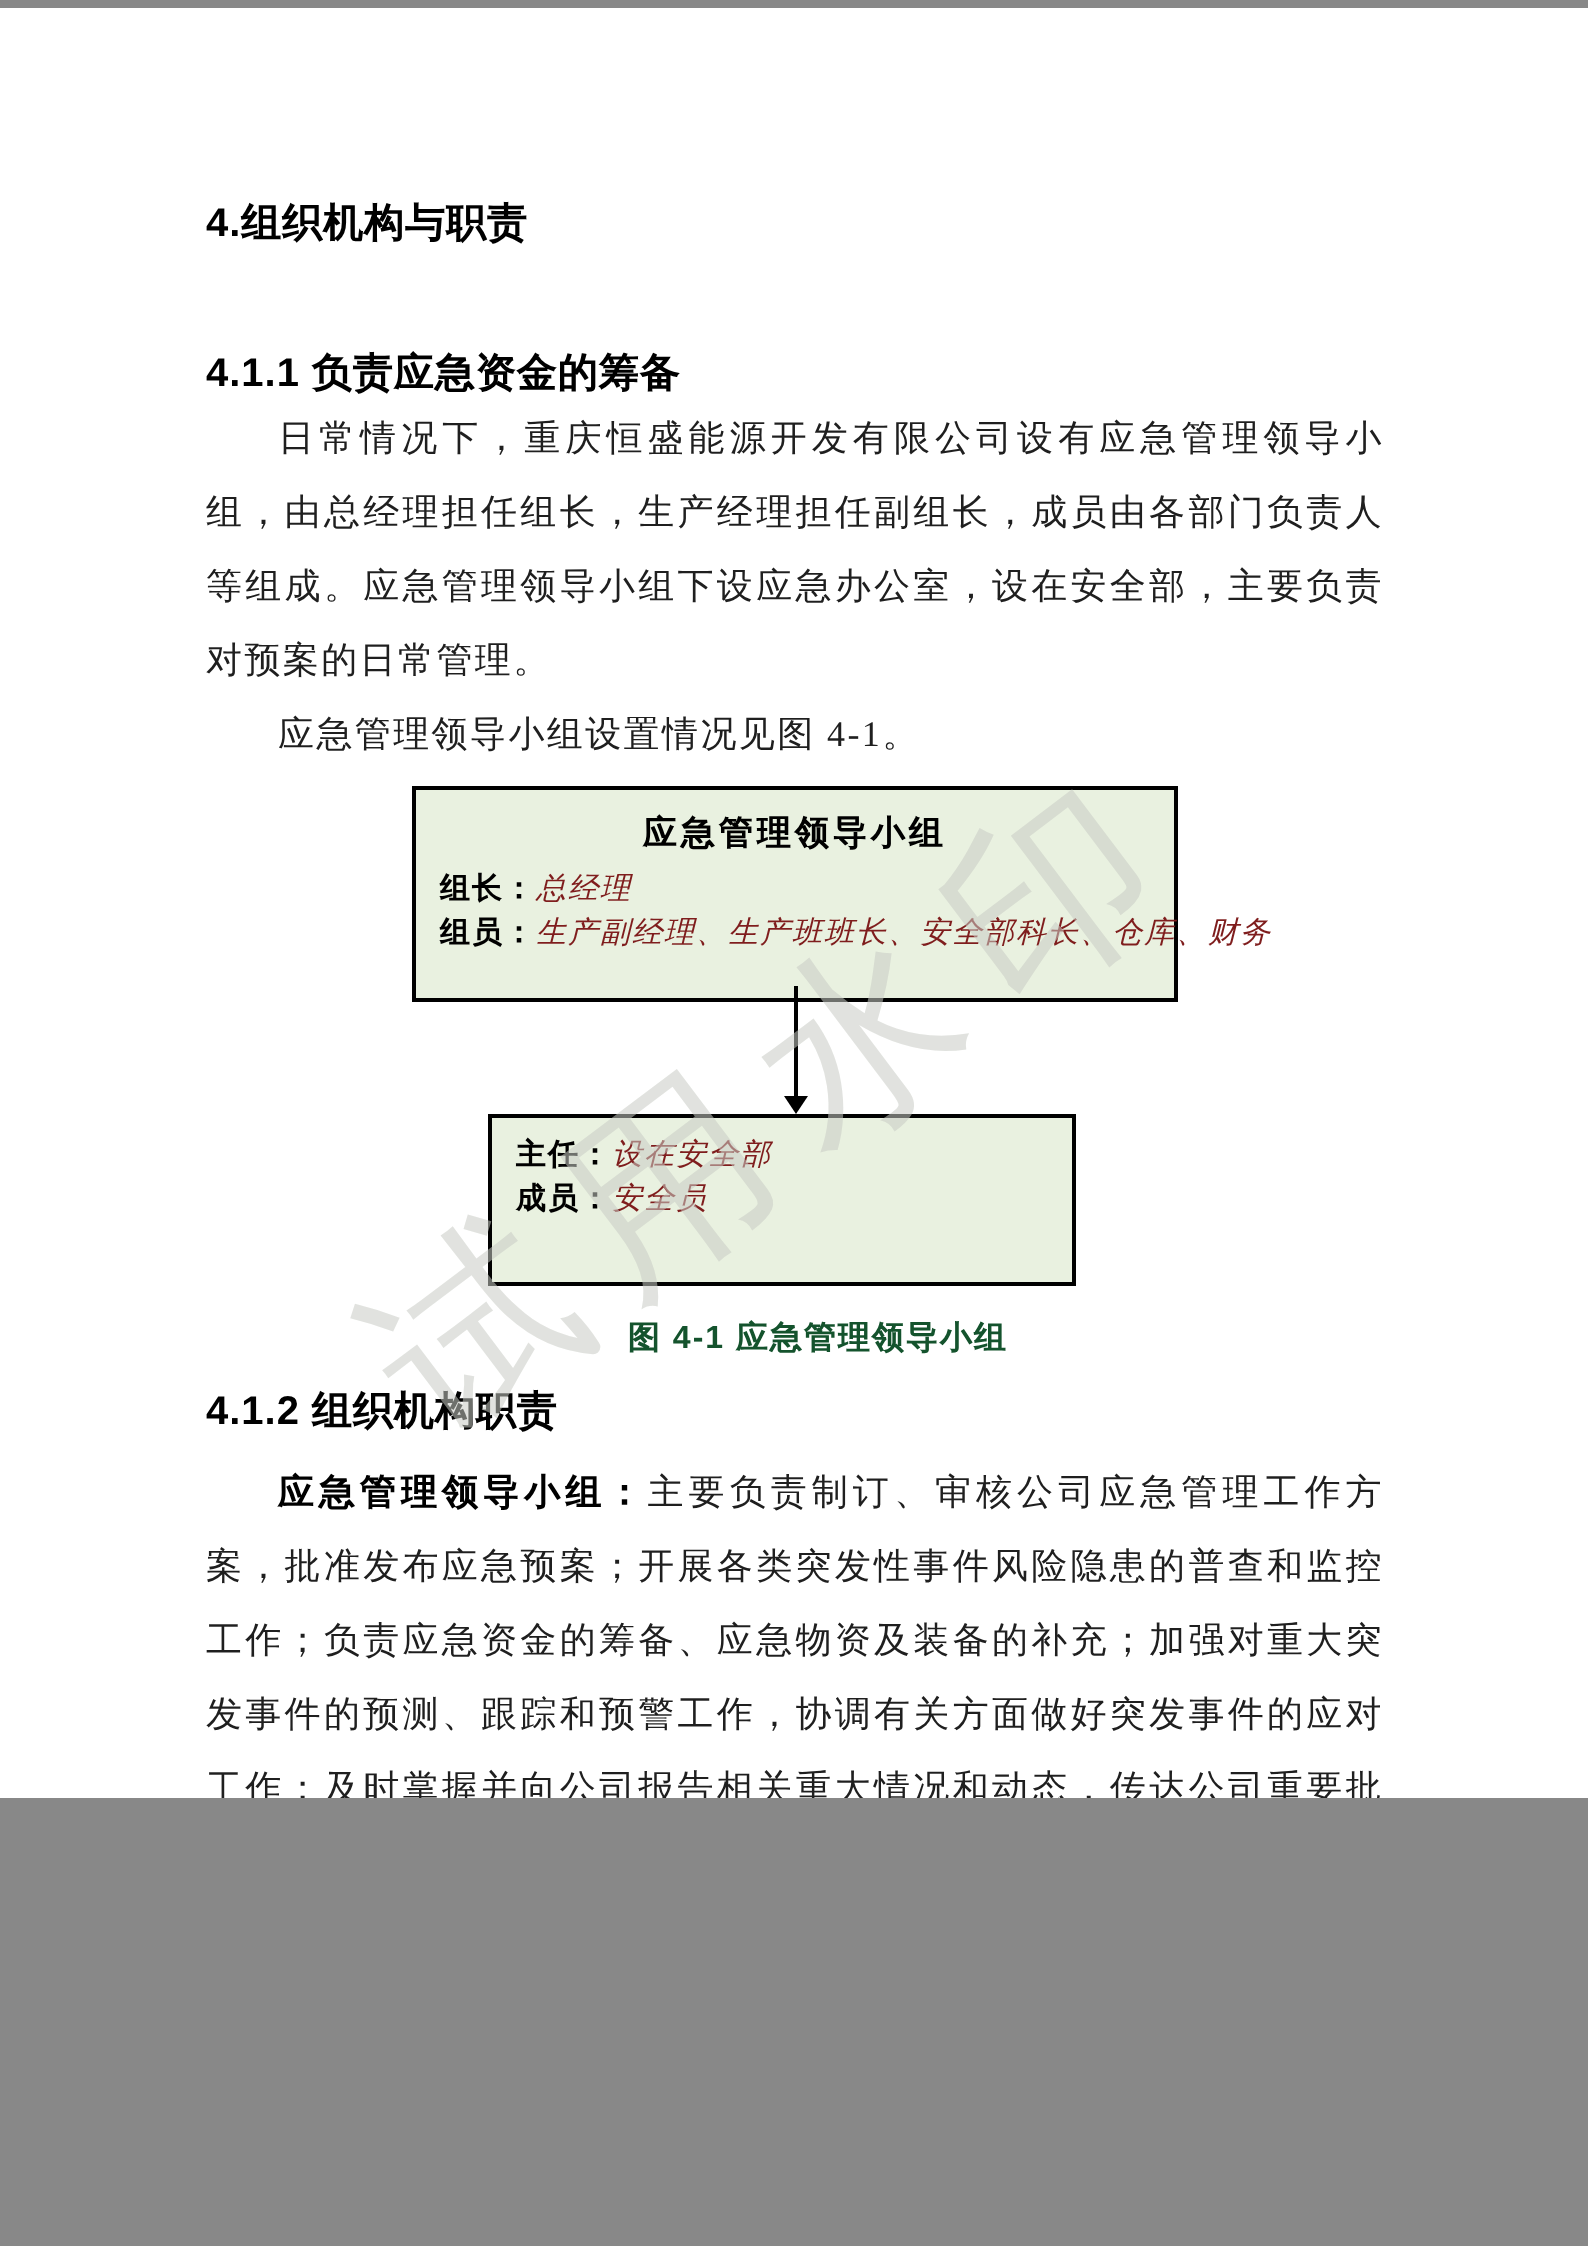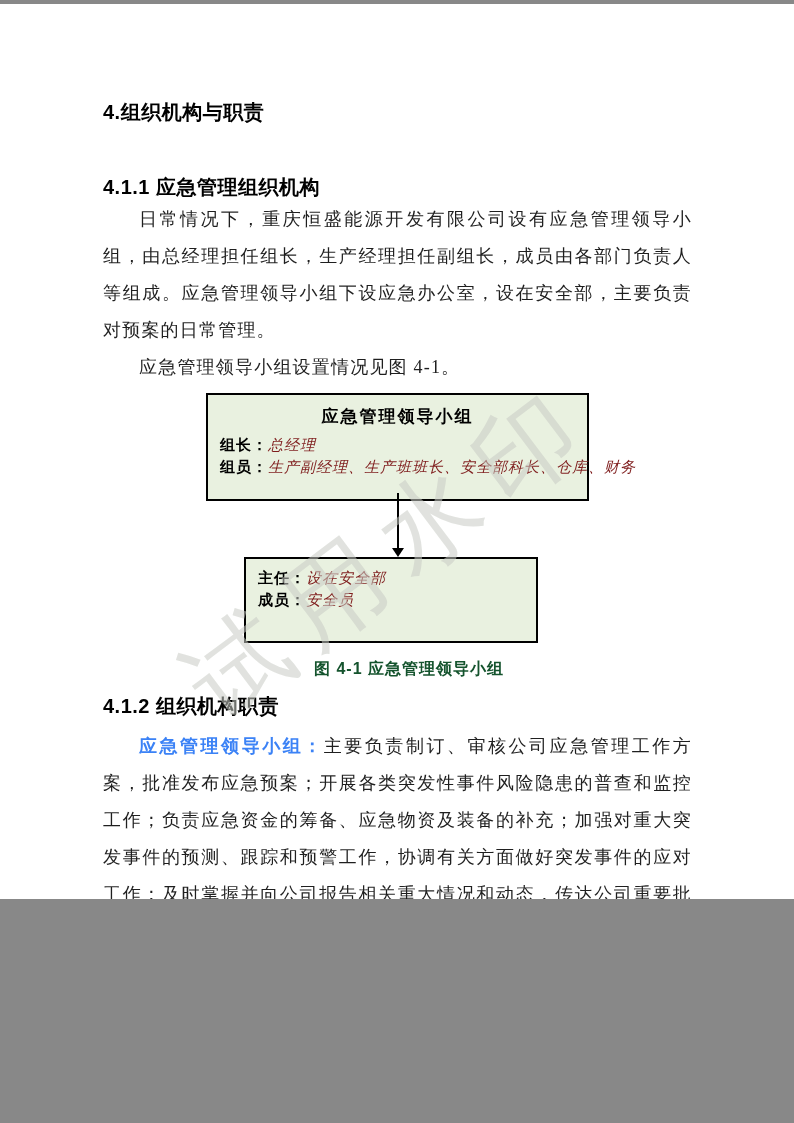--- a/index.html
+++ b/index.html
@@ -33,21 +33,21 @@
     letter-spacing:1.2px;
     text-align:justify;
     text-indent:2em;
     color:#1f1f1f;
   }
   .para-1{top:197px;}
   .para-2{top:345px;text-align:left;}
   .para-3{top:724px;}
   .para-lead{
     font-family:"Liberation Sans", sans-serif;
-    font-weight:bold;color:#3b82f6;
+    font-weight:bold;color:#000000;
   }
   
   .orgbox{
     position:absolute;
     background:#e9f1e0;
     border:2px solid #000000;
     box-sizing:border-box;
     font-family:"Liberation Sans", sans-serif;
   }
   .orgbox-1{left:206px;top:389px;width:383px;height:108px;}
@@ -103,21 +103,21 @@
     font-size:13px;color:#be185d;
     font-family:"Liberation Serif", serif;
   }
 </style>
 </head>
 <body>
 
 <div class="page">
 
   <div class="hd hd-1">4.组织机构与职责</div>
-  <div class="hd hd-3">4.1.1 应急管理组织机构</div>
+  <div class="hd hd-3">4.1.1 负责应急资金的筹备</div>
 
   <div class="para para-1">日常情况下，重庆恒盛能源开发有限公司设有应急管理领导小组，由总经理担任组长，生产经理担任副组长，成员由各部门负责人等组成。应急管理领导小组下设应急办公室，设在安全部，主要负责对预案的日常管理。</div>
   <div class="para para-2">应急管理领导小组设置情况见图 4-1。</div>
 
   <div class="orgbox orgbox-1">
     <div class="orgbox-title">应急管理领导小组</div>
     <div class="orgbox-rows">
       <div class="orgrow">
         <span class="lbl">组长：</span><span class="val">总经理</span>
       </div>

